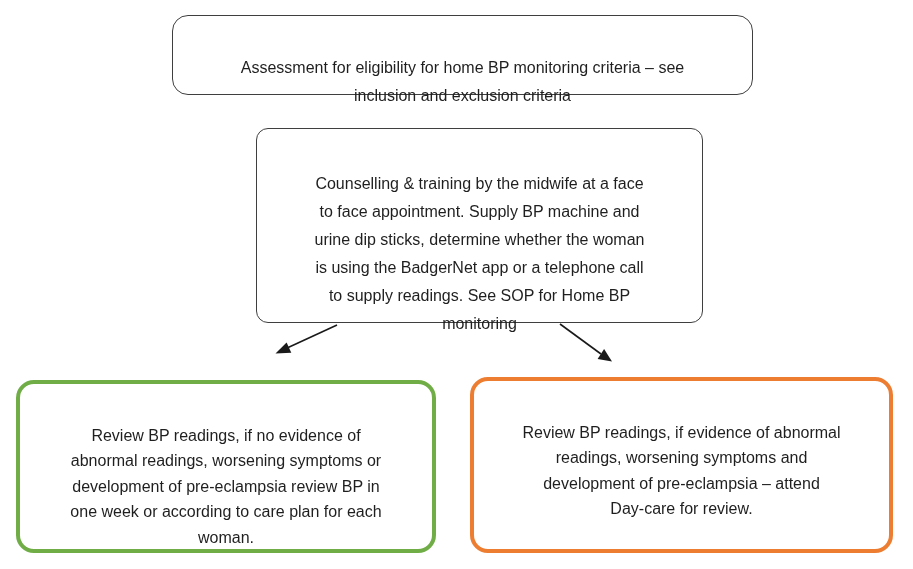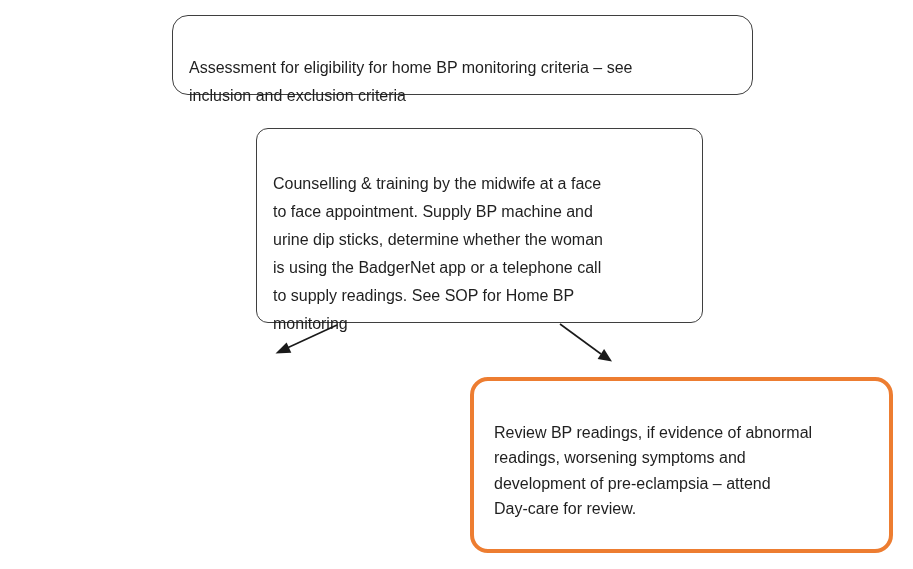--- a/index.html
+++ b/index.html
@@ -18,20 +18,21 @@
     height: 569px;
     background: var(--background);
     font-family: "Liberation Sans", sans-serif;
     color: var(--text);
     overflow: hidden;
   }
   .node {
     position: absolute;
     background: var(--background);
     white-space: pre-line;
+    text-align: center;
   }
   .node-text {
     white-space: pre-line;
     color: var(--text);
   }
   .node-assessment {
     left: 172px; top: 15px; width: 581px; height: 80px;
     border: 1.5px solid var(--box-outline);
     border-radius: 16px;
     padding: 10px 16px;
@@ -79,20 +80,27 @@
 
   <div class="node node-counselling">
     <div class="node-text">Counselling &amp; training by the midwife at a face
 to face appointment. Supply BP machine and
 urine dip sticks, determine whether the woman
 is using the BadgerNet app or a telephone call
 to supply readings. See SOP for Home BP
 monitoring</div>
   </div>
 
+  <div class="node node-review-normal">
+    <div class="node-text">Review BP readings, if no evidence of
+abnormal readings, worsening symptoms or
+development of pre-eclampsia review BP in
+one week or according to care plan for each
+woman.</div>
+  </div>
 
   <div class="node node-review-abnormal">
     <div class="node-text">Review BP readings, if evidence of abnormal
 readings, worsening symptoms and
 development of pre-eclampsia – attend
 Day-care for review.</div>
   </div>
 
   <svg class="arrows" viewBox="0 0 913 569">
     <g>

